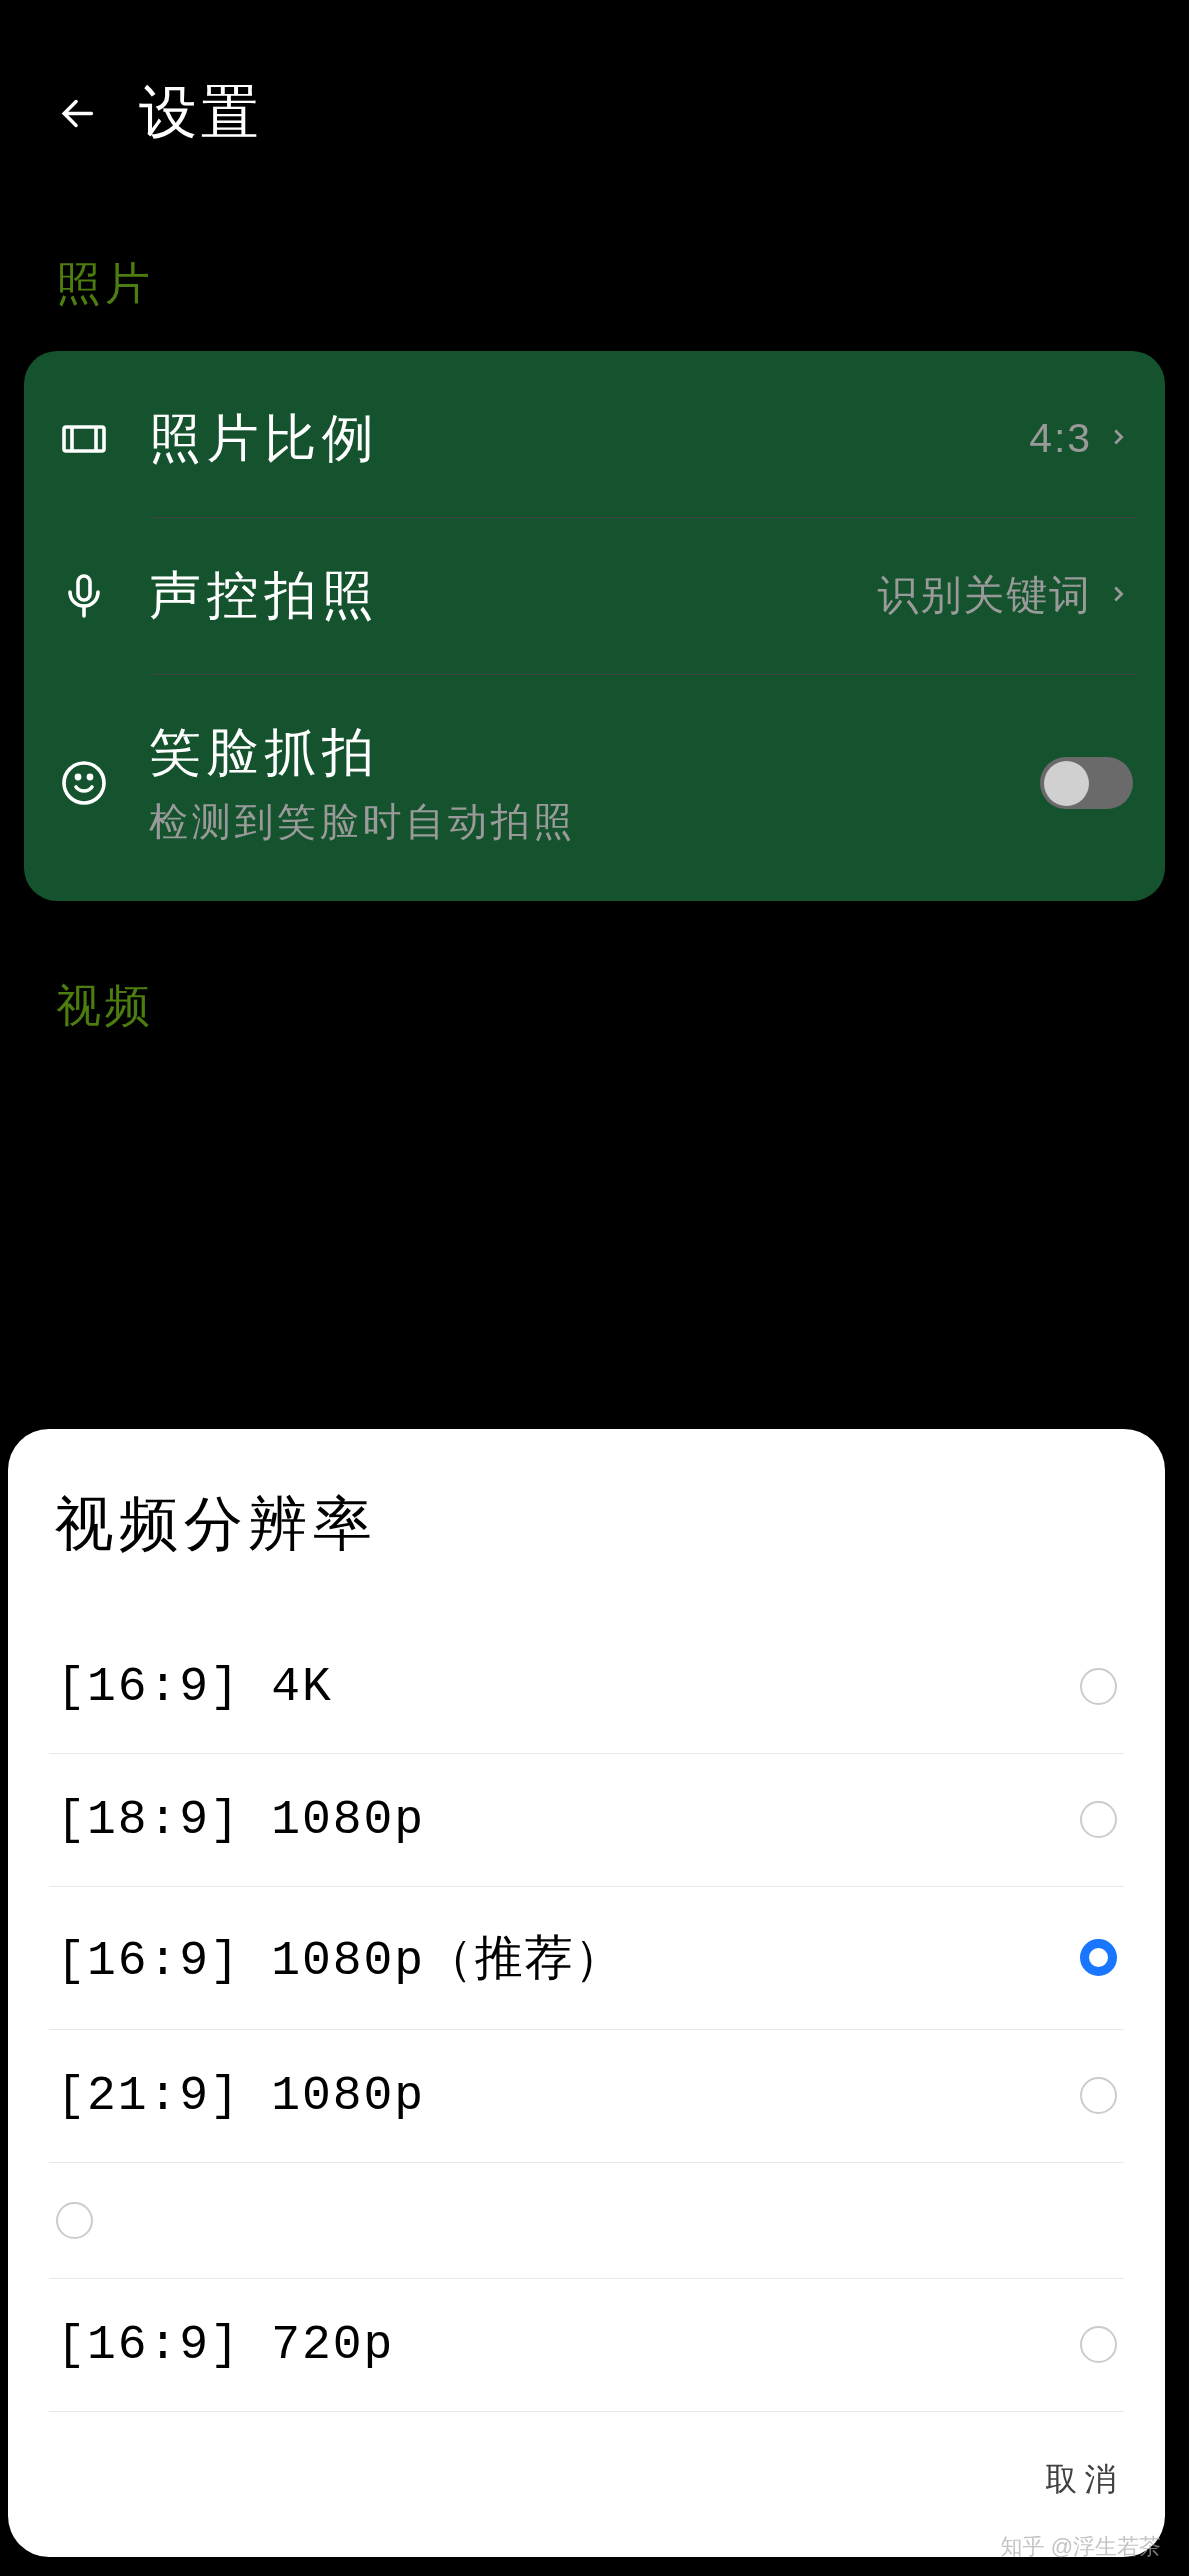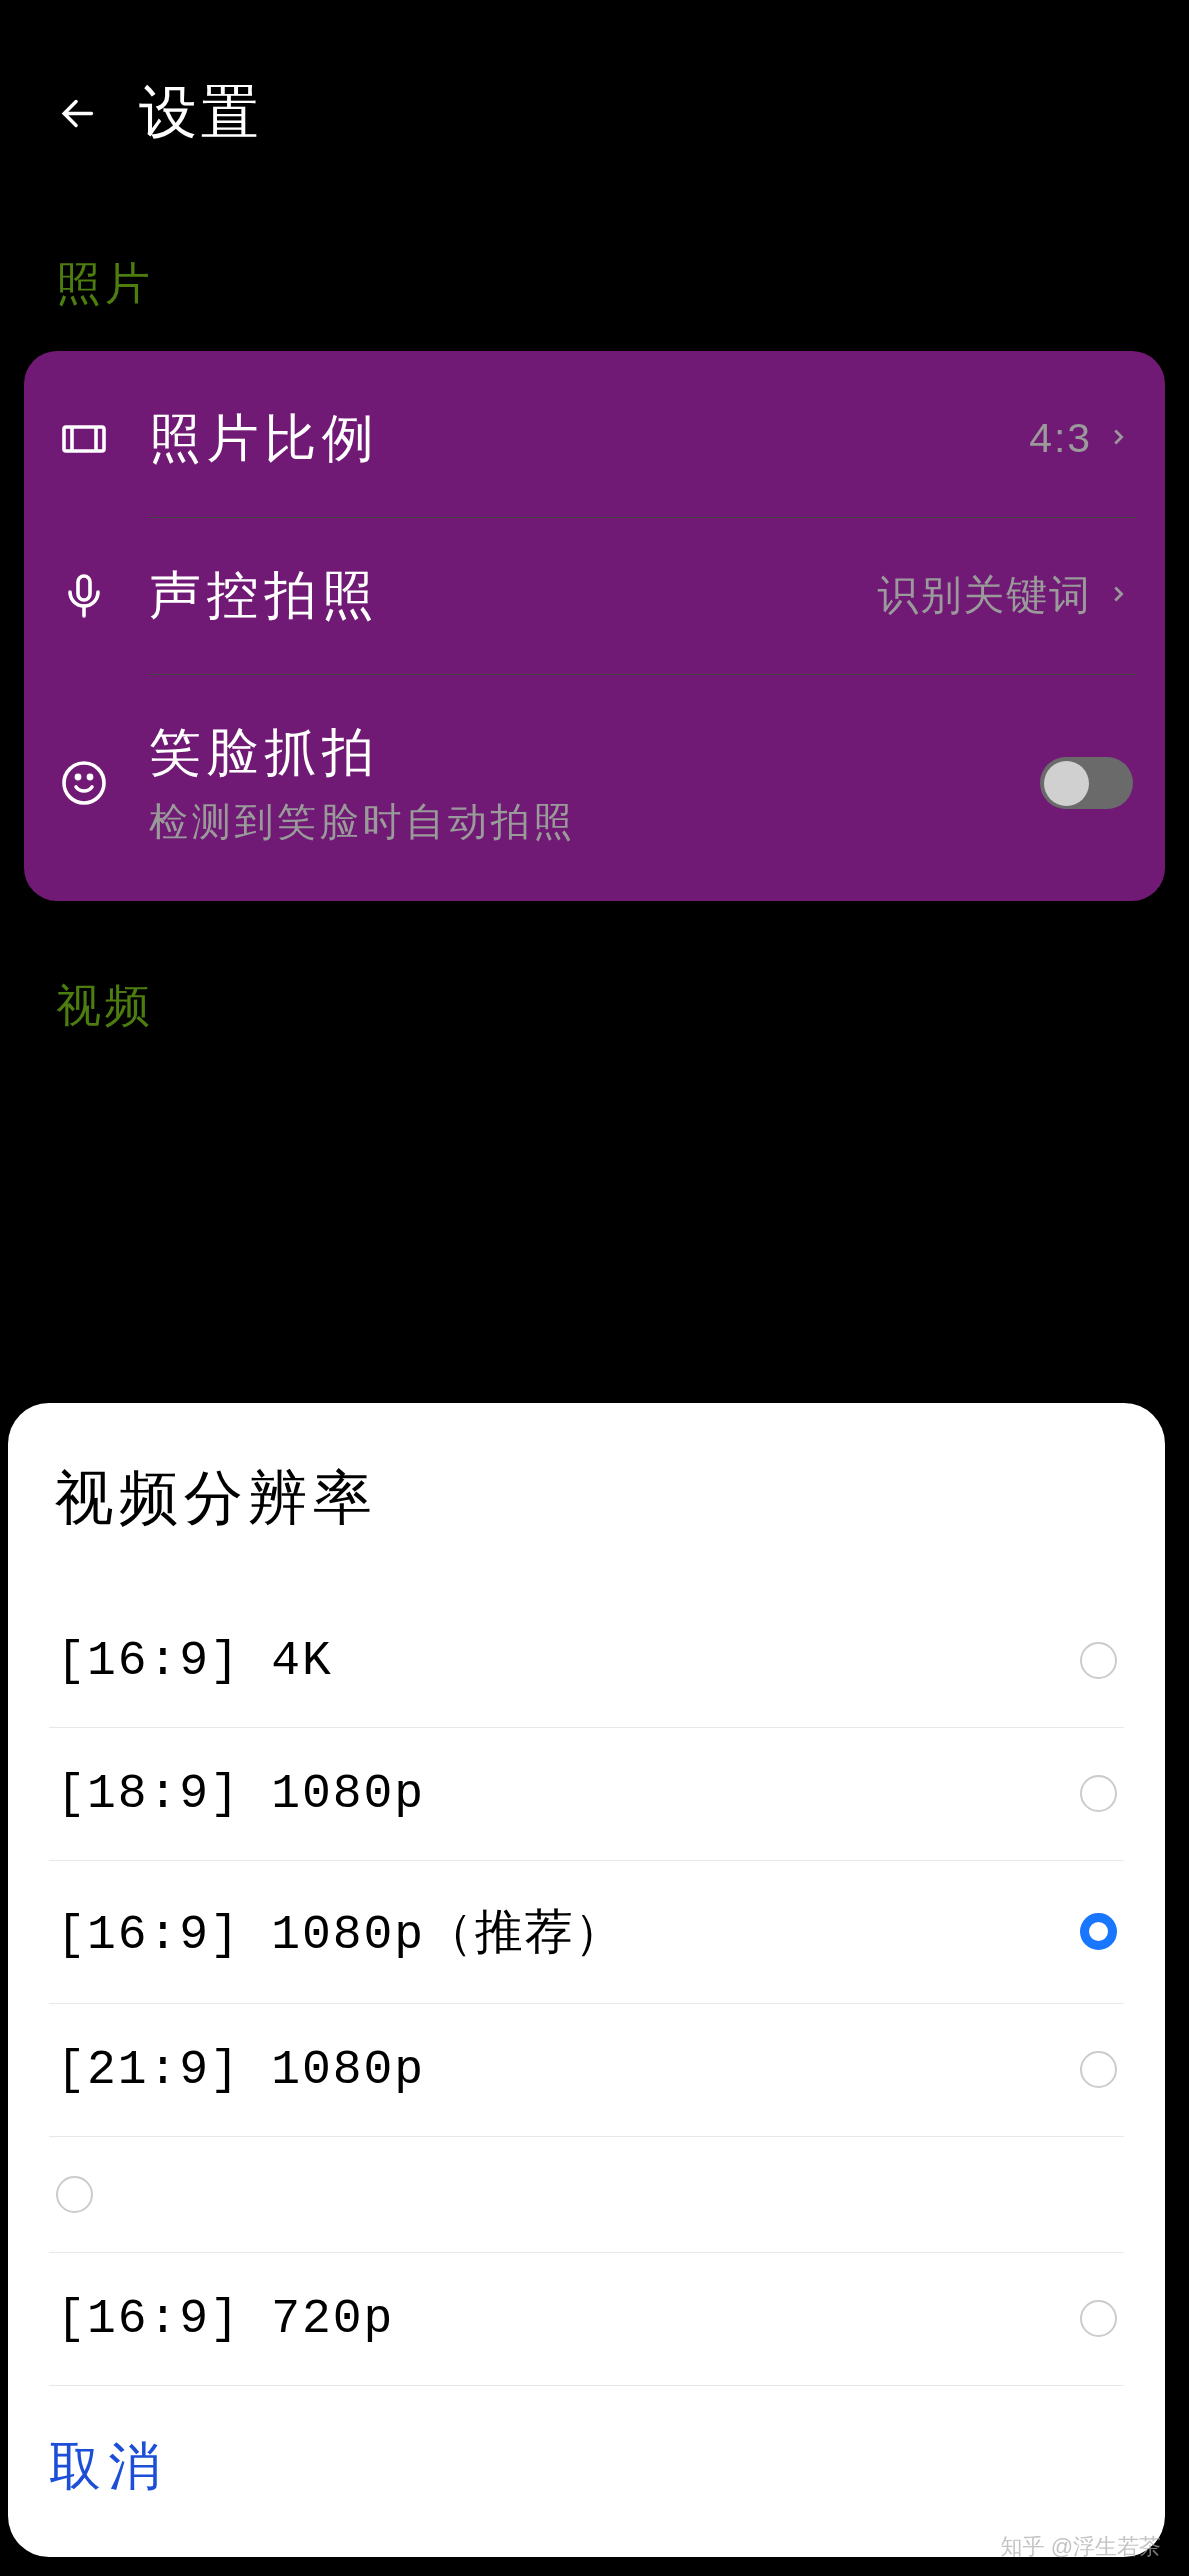--- a/index.html
+++ b/index.html
@@ -38,21 +38,21 @@
 
 .section-label {
   color: #4d7c0f;
   font-size: 45px;
   padding: 65px 56px 28px 56px;
   letter-spacing: 3.7px;
 }
 
 
 .settings-card {
-  background: #701a75;
+  background: #14532d;
   border-radius: 33px;
   margin: 9.3px 24px;
   padding: 9.3px 0;
 }
 .settings-row {
   display: flex;
   align-items: center;
   padding: 43px 32px 43px 32px;
   position: relative;
 }
@@ -151,23 +151,23 @@
   height: 37px;
   border: 2.8px solid #ccc;
   border-radius: 50%;
   flex-shrink: 0;
 }
 .radio.selected {
   border: 9.3px solid #1976ff;
   background: #fff;
 }
 .cancel-button {
-  text-align: left;
-  font-size: 52px;
-  color: #1d4ed8;
+  text-align: right;
+  font-size: 32px;
+  color: #404040;
   padding: 46px 0 18.6px 0;
   letter-spacing: 7.4px;
 }
 
 
 .watermark {
   position: absolute;
   right: 28px;
   bottom: 14px;
   color: #aaa;

